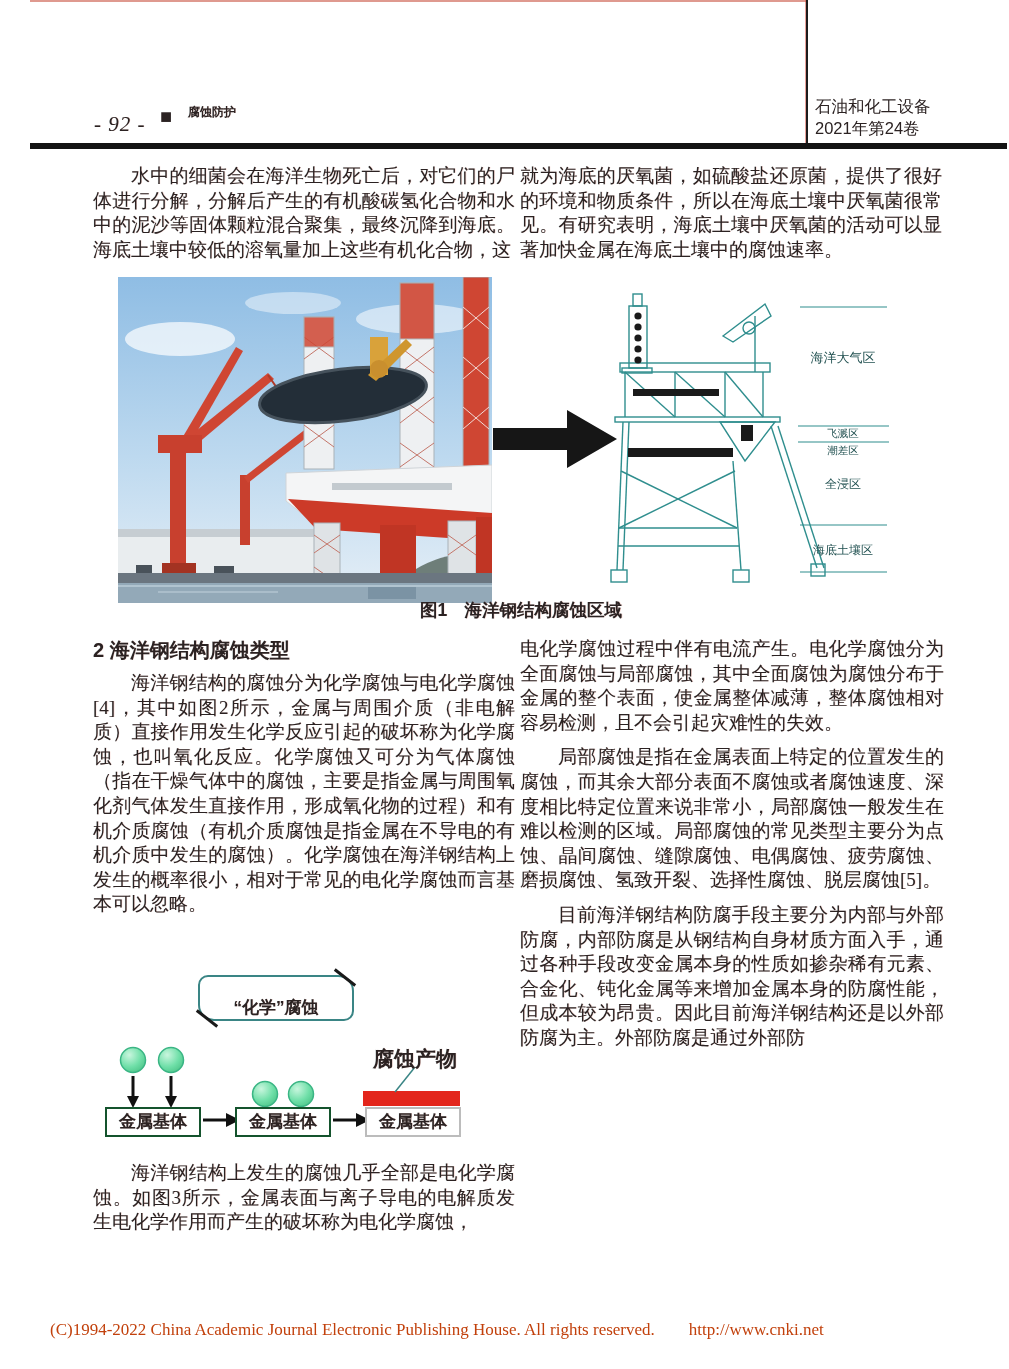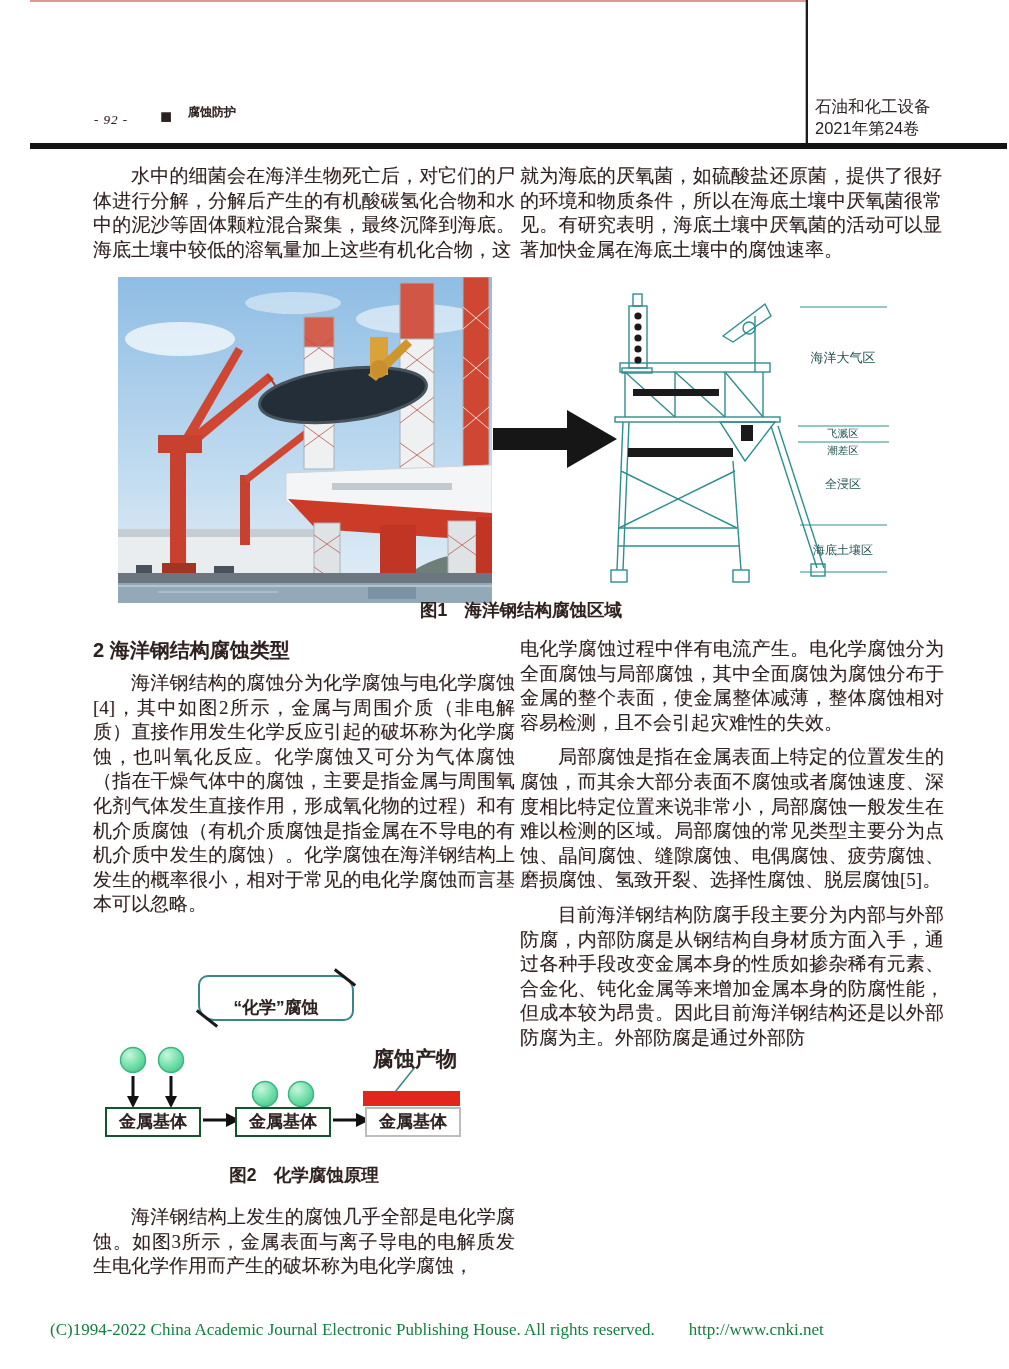--- a/index.html
+++ b/index.html
@@ -7,21 +7,21 @@
     position:relative;width:1009px;height:1369px;background:#ffffff;
     font-family:"Liberation Serif","DejaVu Serif",serif;color:#2b2222;
     margin:0 auto;overflow:hidden;
   }
   .fringe{text-shadow:0.6px 0 0 rgba(225,85,65,.22), -0.5px 0 0 rgba(90,165,175,.15);}
 
   
   .topline{position:absolute;left:30px;top:0;width:776px;height:2px;background:#d4776a;opacity:.75;}
   .vline{position:absolute;left:806px;top:0;width:2px;height:145px;background:#1c1c1c;box-shadow:-1px 0 0 rgba(210,70,55,.5);}
   .hrule{position:absolute;left:30px;right:2px;top:143px;height:6px;background:#141414;}
-  .pageno{position:absolute;left:94px;top:112px;font-style:italic;font-size:13px;letter-spacing:1px;}
+  .pageno{position:absolute;left:94px;top:112px;font-style:italic;font-size:21px;letter-spacing:1px;}
   .secmark{position:absolute;left:160px;top:105px;font-size:20px;font-family:"Liberation Sans",sans-serif;}
   .sectitle{position:absolute;left:188px;top:104px;font-size:12px;font-weight:bold;font-family:"Liberation Sans",sans-serif;}
   .jbox{position:absolute;left:815px;top:95px;font-size:16.5px;line-height:22px;font-family:"Liberation Sans",sans-serif;}
 
   
   .col{position:absolute;width:422px;}
   .col p{margin:0 0 10px;font-size:19px;line-height:24.6px;text-align:justify;}
   .col p.indent{text-indent:2em;}
   .col h2{margin:0 0 7px;font-size:20px;font-weight:bold;font-family:"Liberation Sans",sans-serif;}
   .lt{left:93px;top:164px;}
@@ -50,21 +50,21 @@
   .mbox{position:absolute;width:92px;height:26px;border:2px solid #14532d;background:#fff;
     text-align:center;line-height:26px;font-weight:bold;font-size:17px;font-family:"Liberation Sans",sans-serif;}
   .m1{left:12px;top:150px;}
   .m2{left:142px;top:150px;}
   .m3{left:272px;top:150px;border-color:#bcbcbc;}
   .prodlabel{position:absolute;left:280px;top:88px;font-weight:bold;font-size:21px;font-family:"Liberation Sans",sans-serif;}
 
   .fig2cap{margin:6px 0 18px;}
 
   
-  .footer{position:absolute;left:50px;top:1320px;font-size:17px;color:#15803d;white-space:nowrap;}
+  .footer{position:absolute;left:50px;top:1320px;font-size:17px;color:#c2410c;white-space:nowrap;}
   .footer .url{margin-left:34px;}
 </style>
 </head>
 <body>
 
 <div class="page">
 
   <div class="topline"></div>
   <div class="vline"></div>
   <span class="pageno fringe">- 92 -</span>
@@ -261,21 +261,20 @@
       <div class="callout">
         <span class="cut tr"></span>
         <span class="cut bl"></span>
         <span>“化学”腐蚀</span>
       </div>
       <div class="mbox m1">金属基体</div>
       <div class="mbox m2">金属基体</div>
       <div class="mbox m3">金属基体</div>
       <div class="prodlabel">腐蚀产物</div>
     </div>
-    <div class="caption fig2cap fringe">图2　化学腐蚀原理</div>
 
     <p class="indent">海洋钢结构上发生的腐蚀几乎全部是电化学腐蚀。如图3所示，金属表面与离子导电的电解质发生电化学作用而产生的破坏称为电化学腐蚀，</p>
   </div>
 
   <div class="col rb fringe">
     <p>电化学腐蚀过程中伴有电流产生。电化学腐蚀分为全面腐蚀与局部腐蚀，其中全面腐蚀为腐蚀分布于金属的整个表面，使金属整体减薄，整体腐蚀相对容易检测，且不会引起灾难性的失效。</p>
     <p class="indent">局部腐蚀是指在金属表面上特定的位置发生的腐蚀，而其余大部分表面不腐蚀或者腐蚀速度、深度相比特定位置来说非常小，局部腐蚀一般发生在难以检测的区域。局部腐蚀的常见类型主要分为点蚀、晶间腐蚀、缝隙腐蚀、电偶腐蚀、疲劳腐蚀、磨损腐蚀、氢致开裂、选择性腐蚀、脱层腐蚀[5]。</p>
     <p class="indent">目前海洋钢结构防腐手段主要分为内部与外部防腐，内部防腐是从钢结构自身材质方面入手，通过各种手段改变金属本身的性质如掺杂稀有元素、合金化、钝化金属等来增加金属本身的防腐性能，但成本较为昂贵。因此目前海洋钢结构还是以外部防腐为主。外部防腐是通过外部防</p>
   </div>
 

